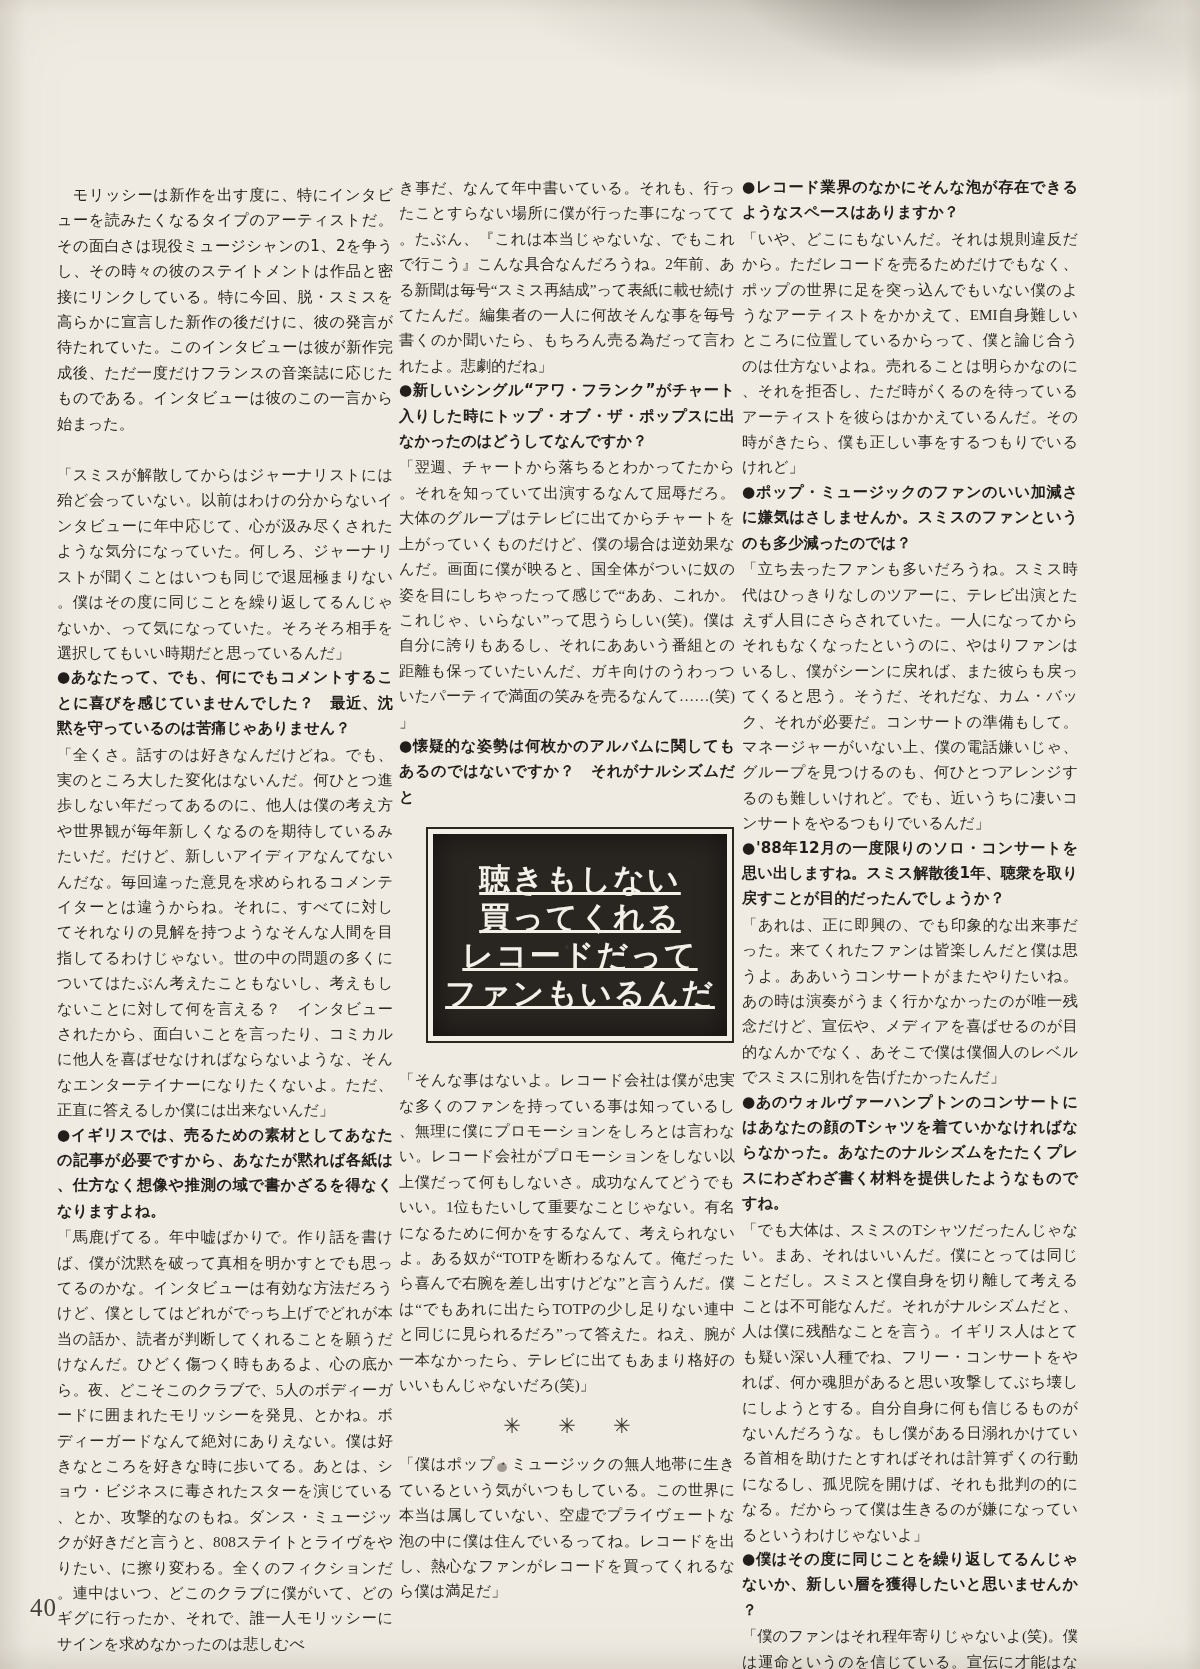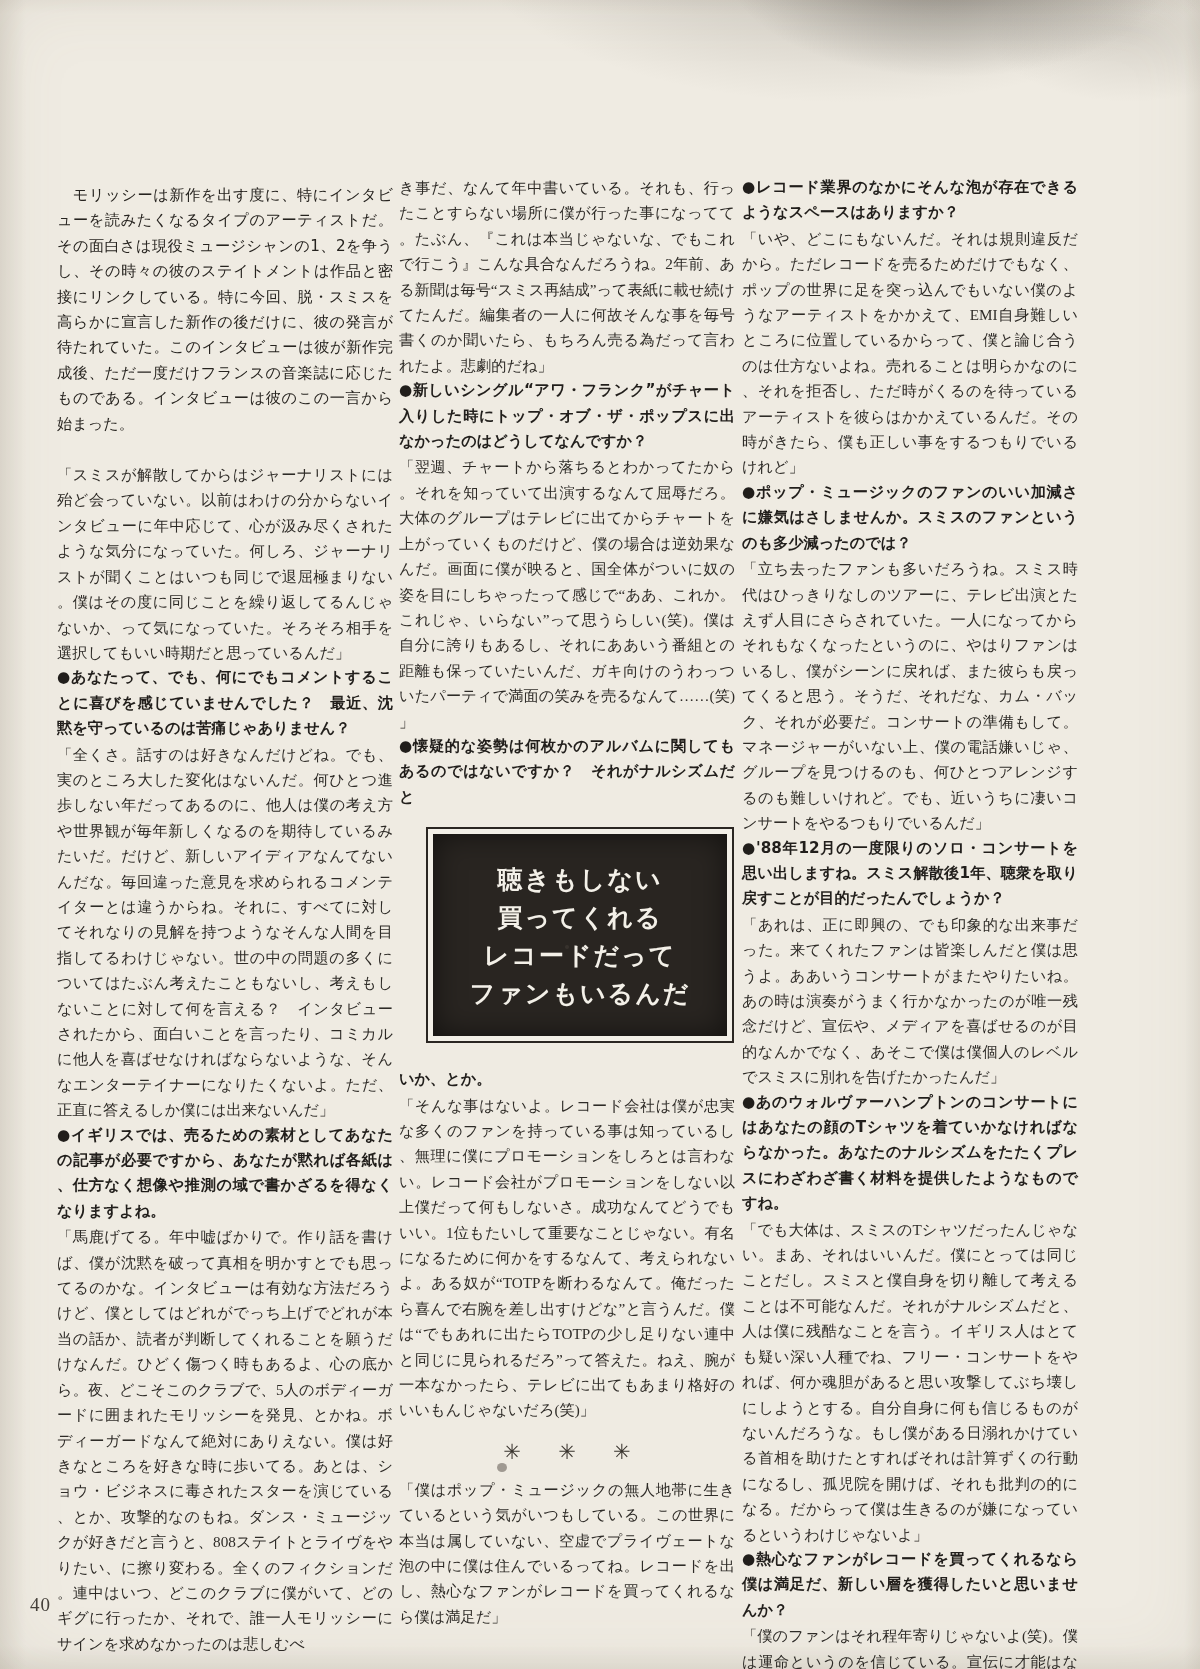--- a/index.html
+++ b/index.html
@@ -36,31 +36,32 @@
   .pullquote-outer{
     box-sizing:border-box;margin:17px 0 24px 27px;width:308px;
     border:2px solid #2a2622;padding:5px;background:#f2efe7;
   }
   .pullquote-inner{
     background:#292521;color:#f3f0e8;text-align:center;
     padding:27px 4px 23px;
     box-shadow:inset 0 0 30px rgba(0,0,0,.55);
   }
   .pq-line{
-    font-size:25px;line-height:38px;font-weight:bold;letter-spacing:2px;
+    font-size:31px;line-height:38px;font-weight:bold;letter-spacing:2px;
     font-family:"Liberation Serif","DejaVu Serif",serif;
+    text-decoration:underline;
   }
   .divider{
     height:34px;line-height:34px;margin:12px 0 8px;
     text-align:center;color:#39342e;font-size:21px;
   }
   .divider span{margin:0 16px;}
   .pagenum{
     position:absolute;left:30px;top:1594px;
-    font-size:19px;letter-spacing:1px;color:#45403a;
+    font-size:25px;letter-spacing:1px;color:#45403a;
   }
   .speck{position:absolute;border-radius:50%;background:rgba(92,86,78,.55);filter:blur(.7px);}
   .speck.s1{left:497px;top:1463px;width:10px;height:9px;}
   .speck.s2{left:565px;top:945px;width:4px;height:4px;opacity:.5;}
 </style>
 </head>
 <body>
 
 <div class="page">
 
@@ -81,42 +82,41 @@
 
     <div class="pullquote-outer">
       <div class="pullquote-inner">
         <div class="pq-line">聴きもしない</div>
         <div class="pq-line">買ってくれる</div>
         <div class="pq-line">レコードだって</div>
         <div class="pq-line">ファンもいるんだ</div>
       </div>
     </div>
 
-    <p class="q">いか、とか。</p>
     <p class="a">「そんな事はないよ。レコード会社は僕が忠実な多くのファンを持っている事は知っているし、無理に僕にプロモーションをしろとは言わない。レコード会社がプロモーションをしない以上僕だって何もしないさ。成功なんてどうでもいい。1位もたいして重要なことじゃない。有名になるために何かをするなんて、考えられないよ。ある奴が“TOTPを断わるなんて。俺だったら喜んで右腕を差し出すけどな”と言うんだ。僕は“でもあれに出たらTOTPの少し足りない連中と同じに見られるだろ”って答えた。ねえ、腕が一本なかったら、テレビに出てもあまり格好のいいもんじゃないだろ(笑)」</p>
 
     <div class="divider">
       <span>✳</span>
       <span>✳</span>
       <span>✳</span>
     </div>
 
     <p class="a">「僕はポップ・ミュージックの無人地帯に生きているという気がいつもしている。この世界に本当は属していない、空虚でプライヴェートな泡の中に僕は住んでいるってね。レコードを出し、熱心なファンがレコードを買ってくれるなら僕は満足だ」</p>
   </div>
 
   <div class="col" style="left:742px;">
     <p class="q">●レコード業界のなかにそんな泡が存在できるようなスペースはありますか？</p>
     <p class="a">「いや、どこにもないんだ。それは規則違反だから。ただレコードを売るためだけでもなく、ポップの世界に足を突っ込んでもいない僕のようなアーティストをかかえて、EMI自身難しいところに位置しているからって、僕と論じ合うのは仕方ないよね。売れることは明らかなのに、それを拒否し、ただ時がくるのを待っているアーティストを彼らはかかえているんだ。その時がきたら、僕も正しい事をするつもりでいるけれど」</p>
     <p class="q">●ポップ・ミュージックのファンのいい加減さに嫌気はさしませんか。スミスのファンというのも多少減ったのでは？</p>
     <p class="a">「立ち去ったファンも多いだろうね。スミス時代はひっきりなしのツアーに、テレビ出演とたえず人目にさらされていた。一人になってからそれもなくなったというのに、やはりファンはいるし、僕がシーンに戻れば、また彼らも戻ってくると思う。そうだ、それだな、カム・バック、それが必要だ。コンサートの準備もして。マネージャーがいない上、僕の電話嫌いじゃ、グループを見つけるのも、何ひとつアレンジするのも難しいけれど。でも、近いうちに凄いコンサートをやるつもりでいるんだ」</p>
     <p class="q">●'88年12月の一度限りのソロ・コンサートを思い出しますね。スミス解散後1年、聴衆を取り戻すことが目的だったんでしょうか？</p>
     <p class="a">「あれは、正に即興の、でも印象的な出来事だった。来てくれたファンは皆楽しんだと僕は思うよ。ああいうコンサートがまたやりたいね。あの時は演奏がうまく行かなかったのが唯一残念だけど、宣伝や、メディアを喜ばせるのが目的なんかでなく、あそこで僕は僕個人のレベルでスミスに別れを告げたかったんだ」</p>
     <p class="q">●あのウォルヴァーハンプトンのコンサートにはあなたの顔のTシャツを着ていかなければならなかった。あなたのナルシズムをたたくプレスにわざわざ書く材料を提供したようなものですね。</p>
     <p class="a">「でも大体は、スミスのTシャツだったんじゃない。まあ、それはいいんだ。僕にとっては同じことだし。スミスと僕自身を切り離して考えることは不可能なんだ。それがナルシズムだと、人は僕に残酷なことを言う。イギリス人はとても疑い深い人種でね、フリー・コンサートをやれば、何か魂胆があると思い攻撃してぶち壊しにしようとする。自分自身に何も信じるものがないんだろうな。もし僕がある日溺れかけている首相を助けたとすればそれは計算ずくの行動になるし、孤児院を開けば、それも批判の的になる。だからって僕は生きるのが嫌になっているというわけじゃないよ」</p>
-    <p class="q">●熱心なファンがレコードを買ってくれるなら僕は満足だ、新しい層を獲得したいと思いませんか？</p>
+    <p class="q">●僕はその度に同じことを繰り返してるんじゃないか、新しい層を獲得したいと思いませんか？</p>
     <p class="a">「僕のファンはそれ程年寄りじゃないよ(笑)。僕は運命というのを信じている。宣伝に才能はないし、自分が価値を置かないことには手を出したく</p>
   </div>
 
   <div class="pagenum">40</div>
 
   <div class="speck s1"></div>
   <div class="speck s2"></div>
 </div>
 
 </body></html>

